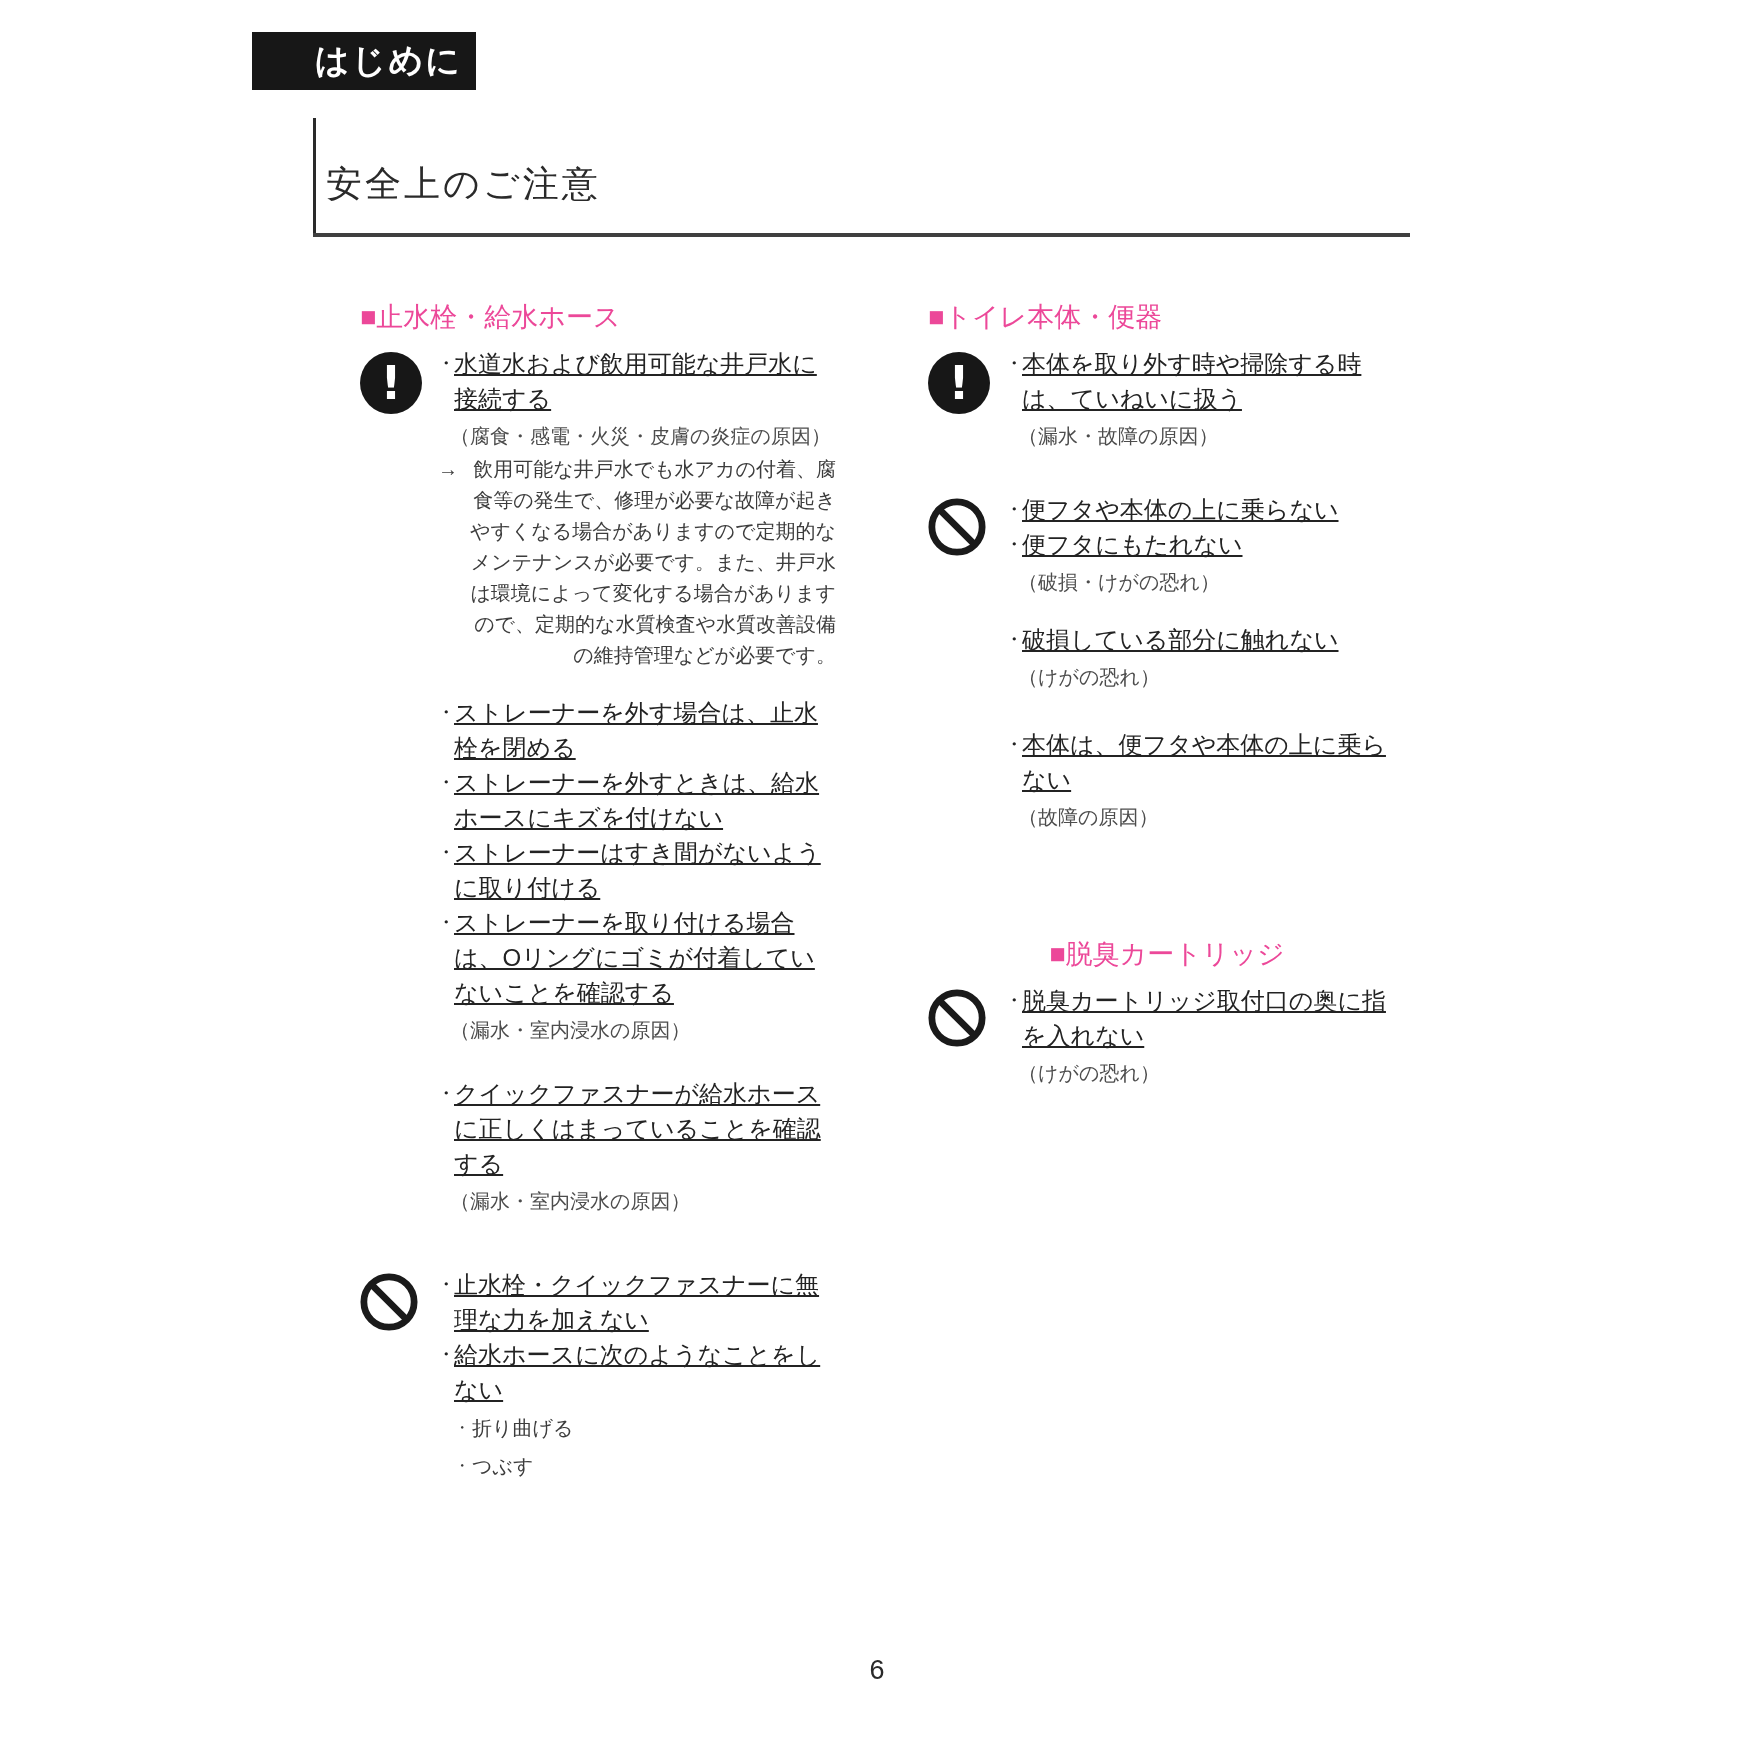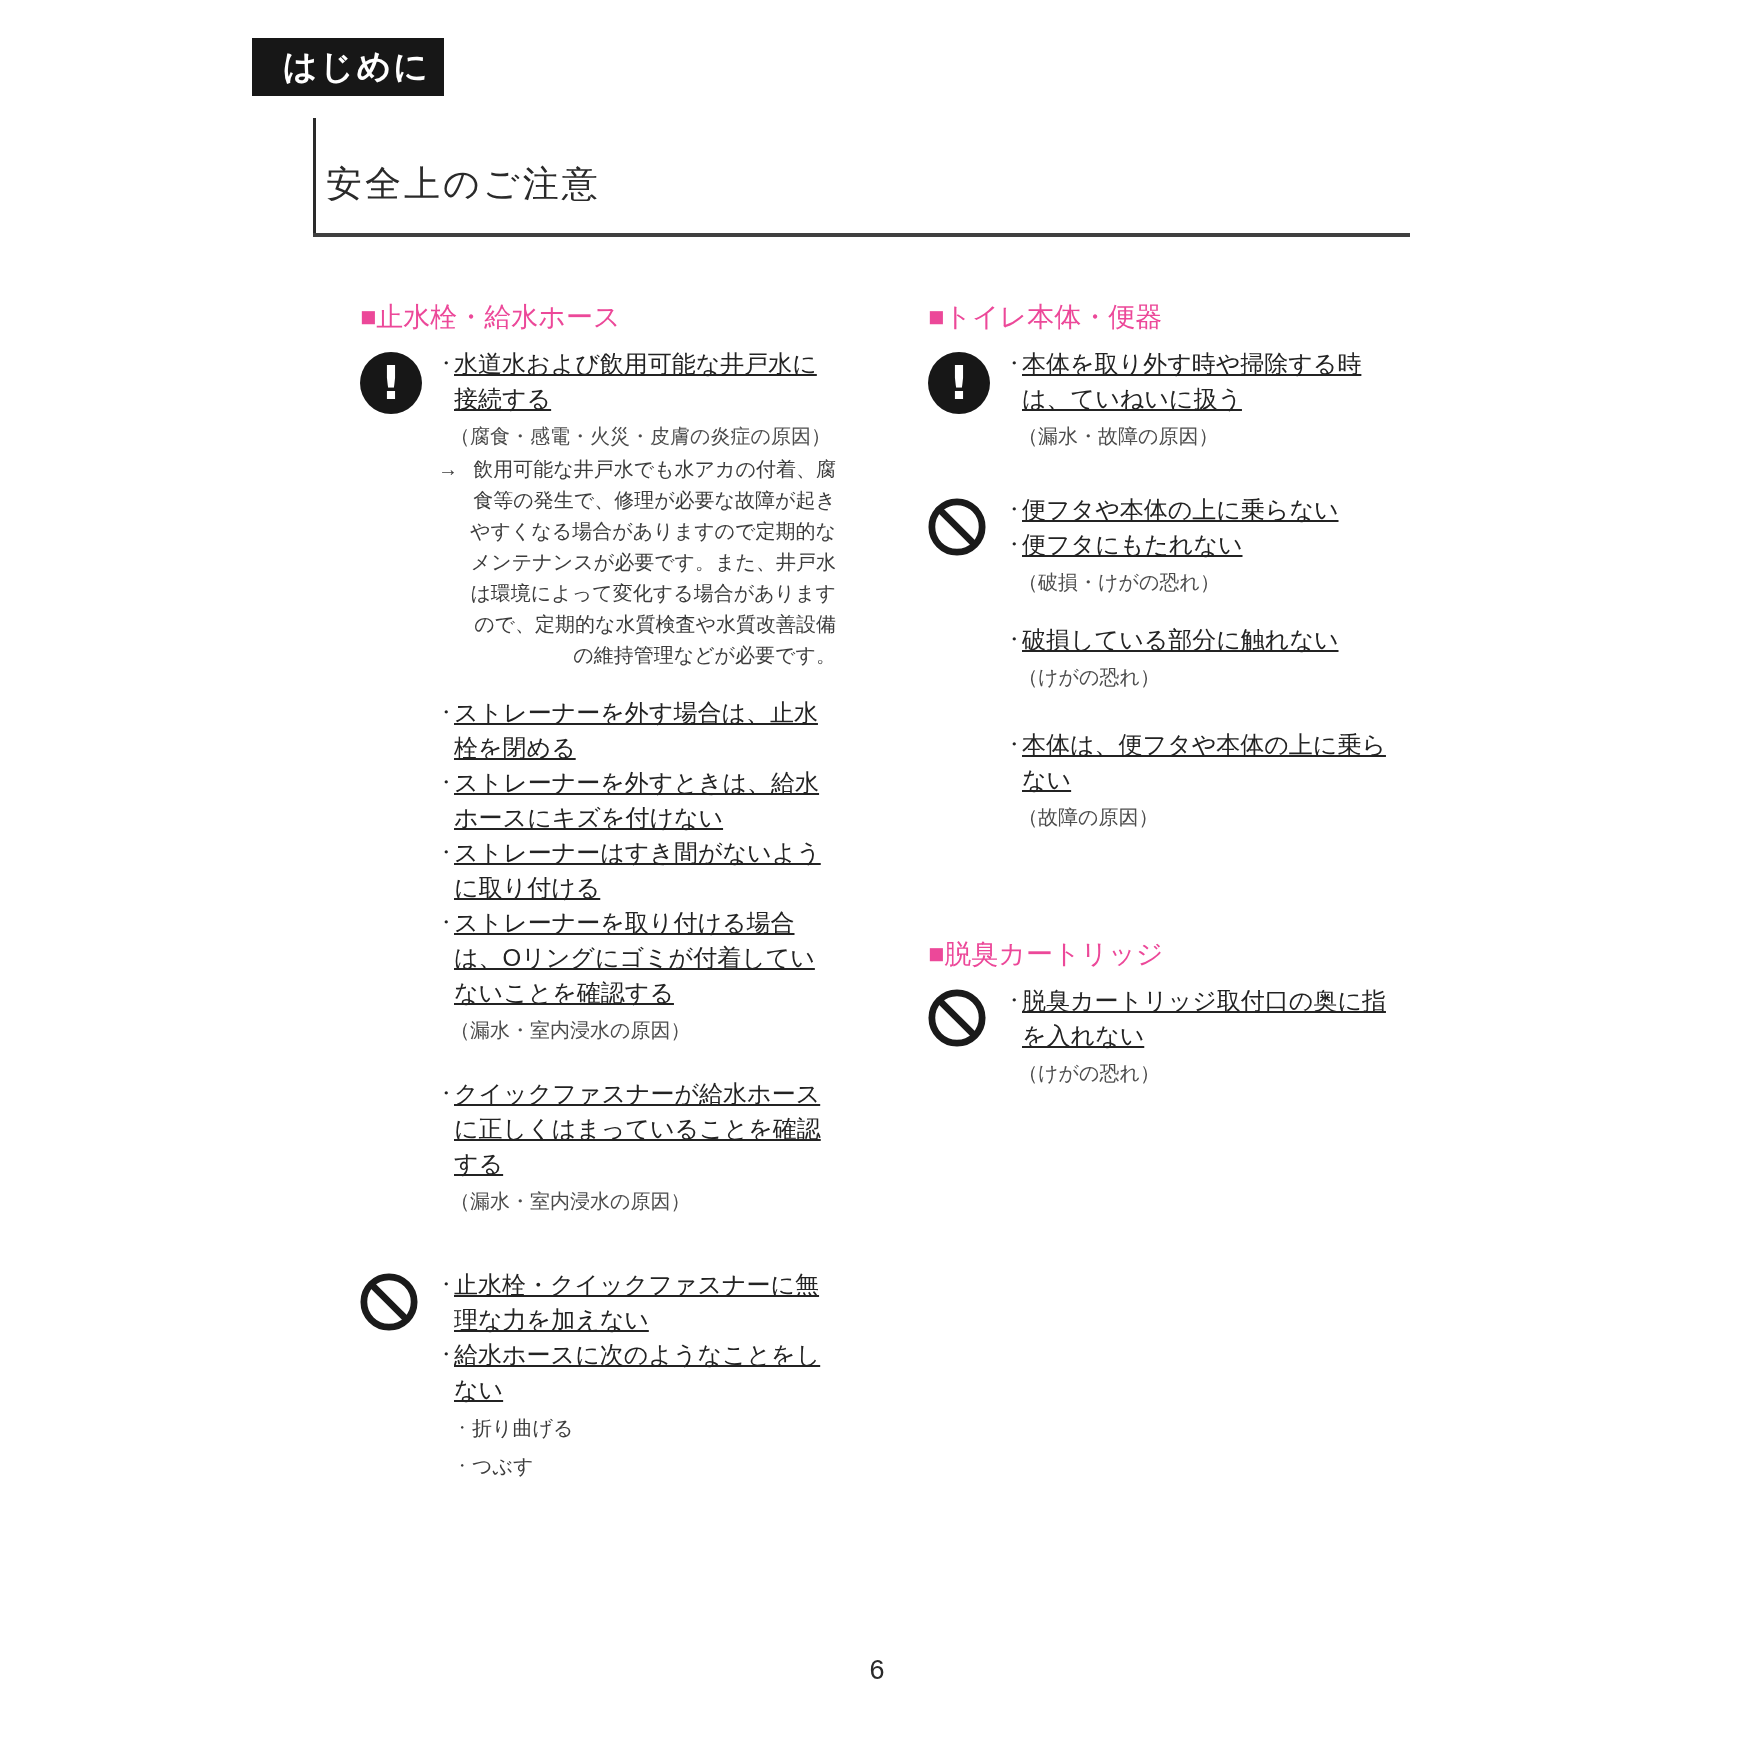--- a/index.html
+++ b/index.html
@@ -2,37 +2,37 @@
 <html><head>
 <meta charset="utf-8">
 <style>
   html,body{margin:0;padding:0;}
   body{
     width:1754px;height:1754px;position:relative;background:#ffffff;
     font-family:"Liberation Sans", sans-serif;color:#232323;overflow:hidden;
   }
   
   .intro-tab{
-    position:absolute;left:252px;top:38px;width:192px;height:58px;
+    position:absolute;left:252px;top:32px;width:224px;height:58px;
     background:#171717;color:#ffffff;display:flex;align-items:center;justify-content:flex-end;
     padding-right:14px;box-sizing:border-box;font-size:34px;font-weight:700;letter-spacing:2px;
   }
   .title-vline{position:absolute;left:313px;top:118px;width:3px;height:117px;background:#2a2a2a;}
   .page-title{
     position:absolute;left:326px;top:160px;margin:0;font-size:36px;font-weight:500;
     color:#2a2a2a;letter-spacing:3px;
   }
   .title-hline{position:absolute;left:313px;top:233px;width:1097px;height:4px;background:#3f3f3f;}
 
   
   .col{position:absolute;top:300px;width:478px;}
   .col-left{left:360px;}
   .col-right{left:928px;}
   .col-heading{font-size:27px;font-weight:500;color:#ec4899;height:34px;line-height:34px;margin-bottom:12px;}
-  .heading-2{margin-top:104px;}
+  .heading-2{margin-top:104px;text-align:center;}
 
   .group{display:flex;flex-direction:row;}
   .icon-cell{width:76px;flex:0 0 76px;padding-top:6px;box-sizing:border-box;}
   .content{width:400px;flex:0 0 400px;}
 
   
   .icon-mandatory{
     width:62px;height:62px;border-radius:50%;background:#171717;color:#ffffff;
     display:flex;align-items:center;justify-content:center;
     font-size:46px;font-weight:700;font-family:"DejaVu Sans", sans-serif;

